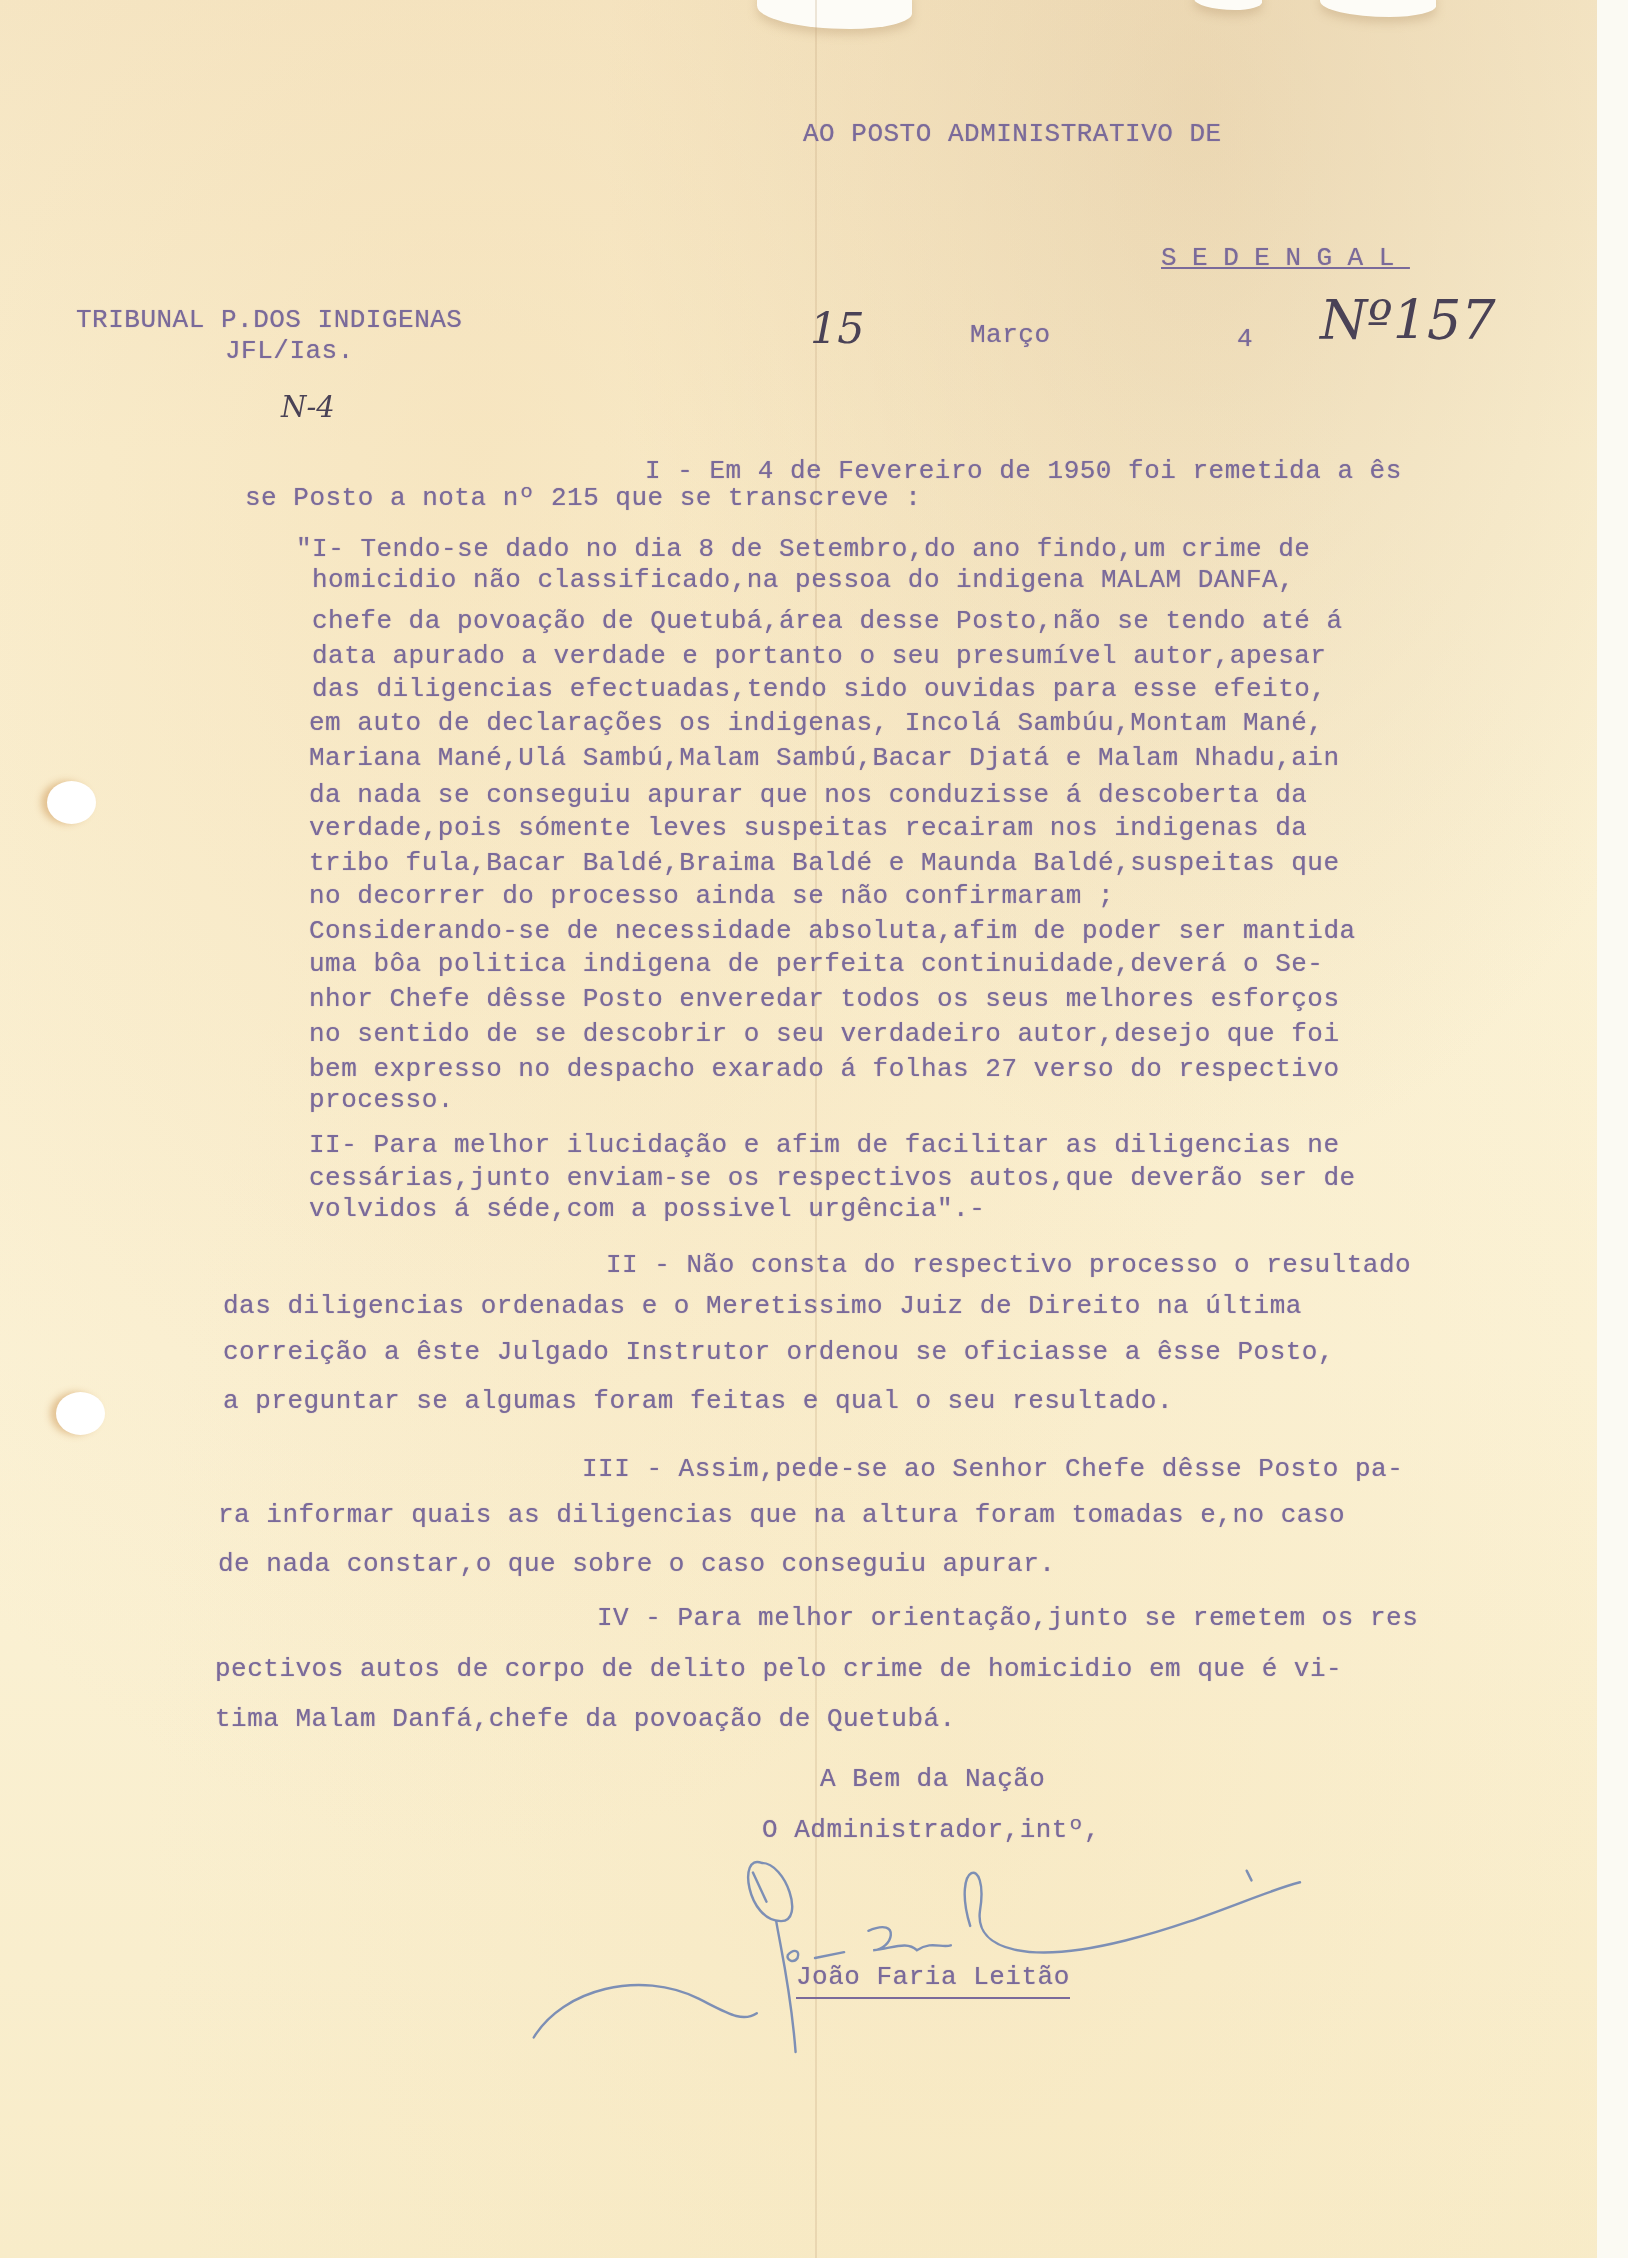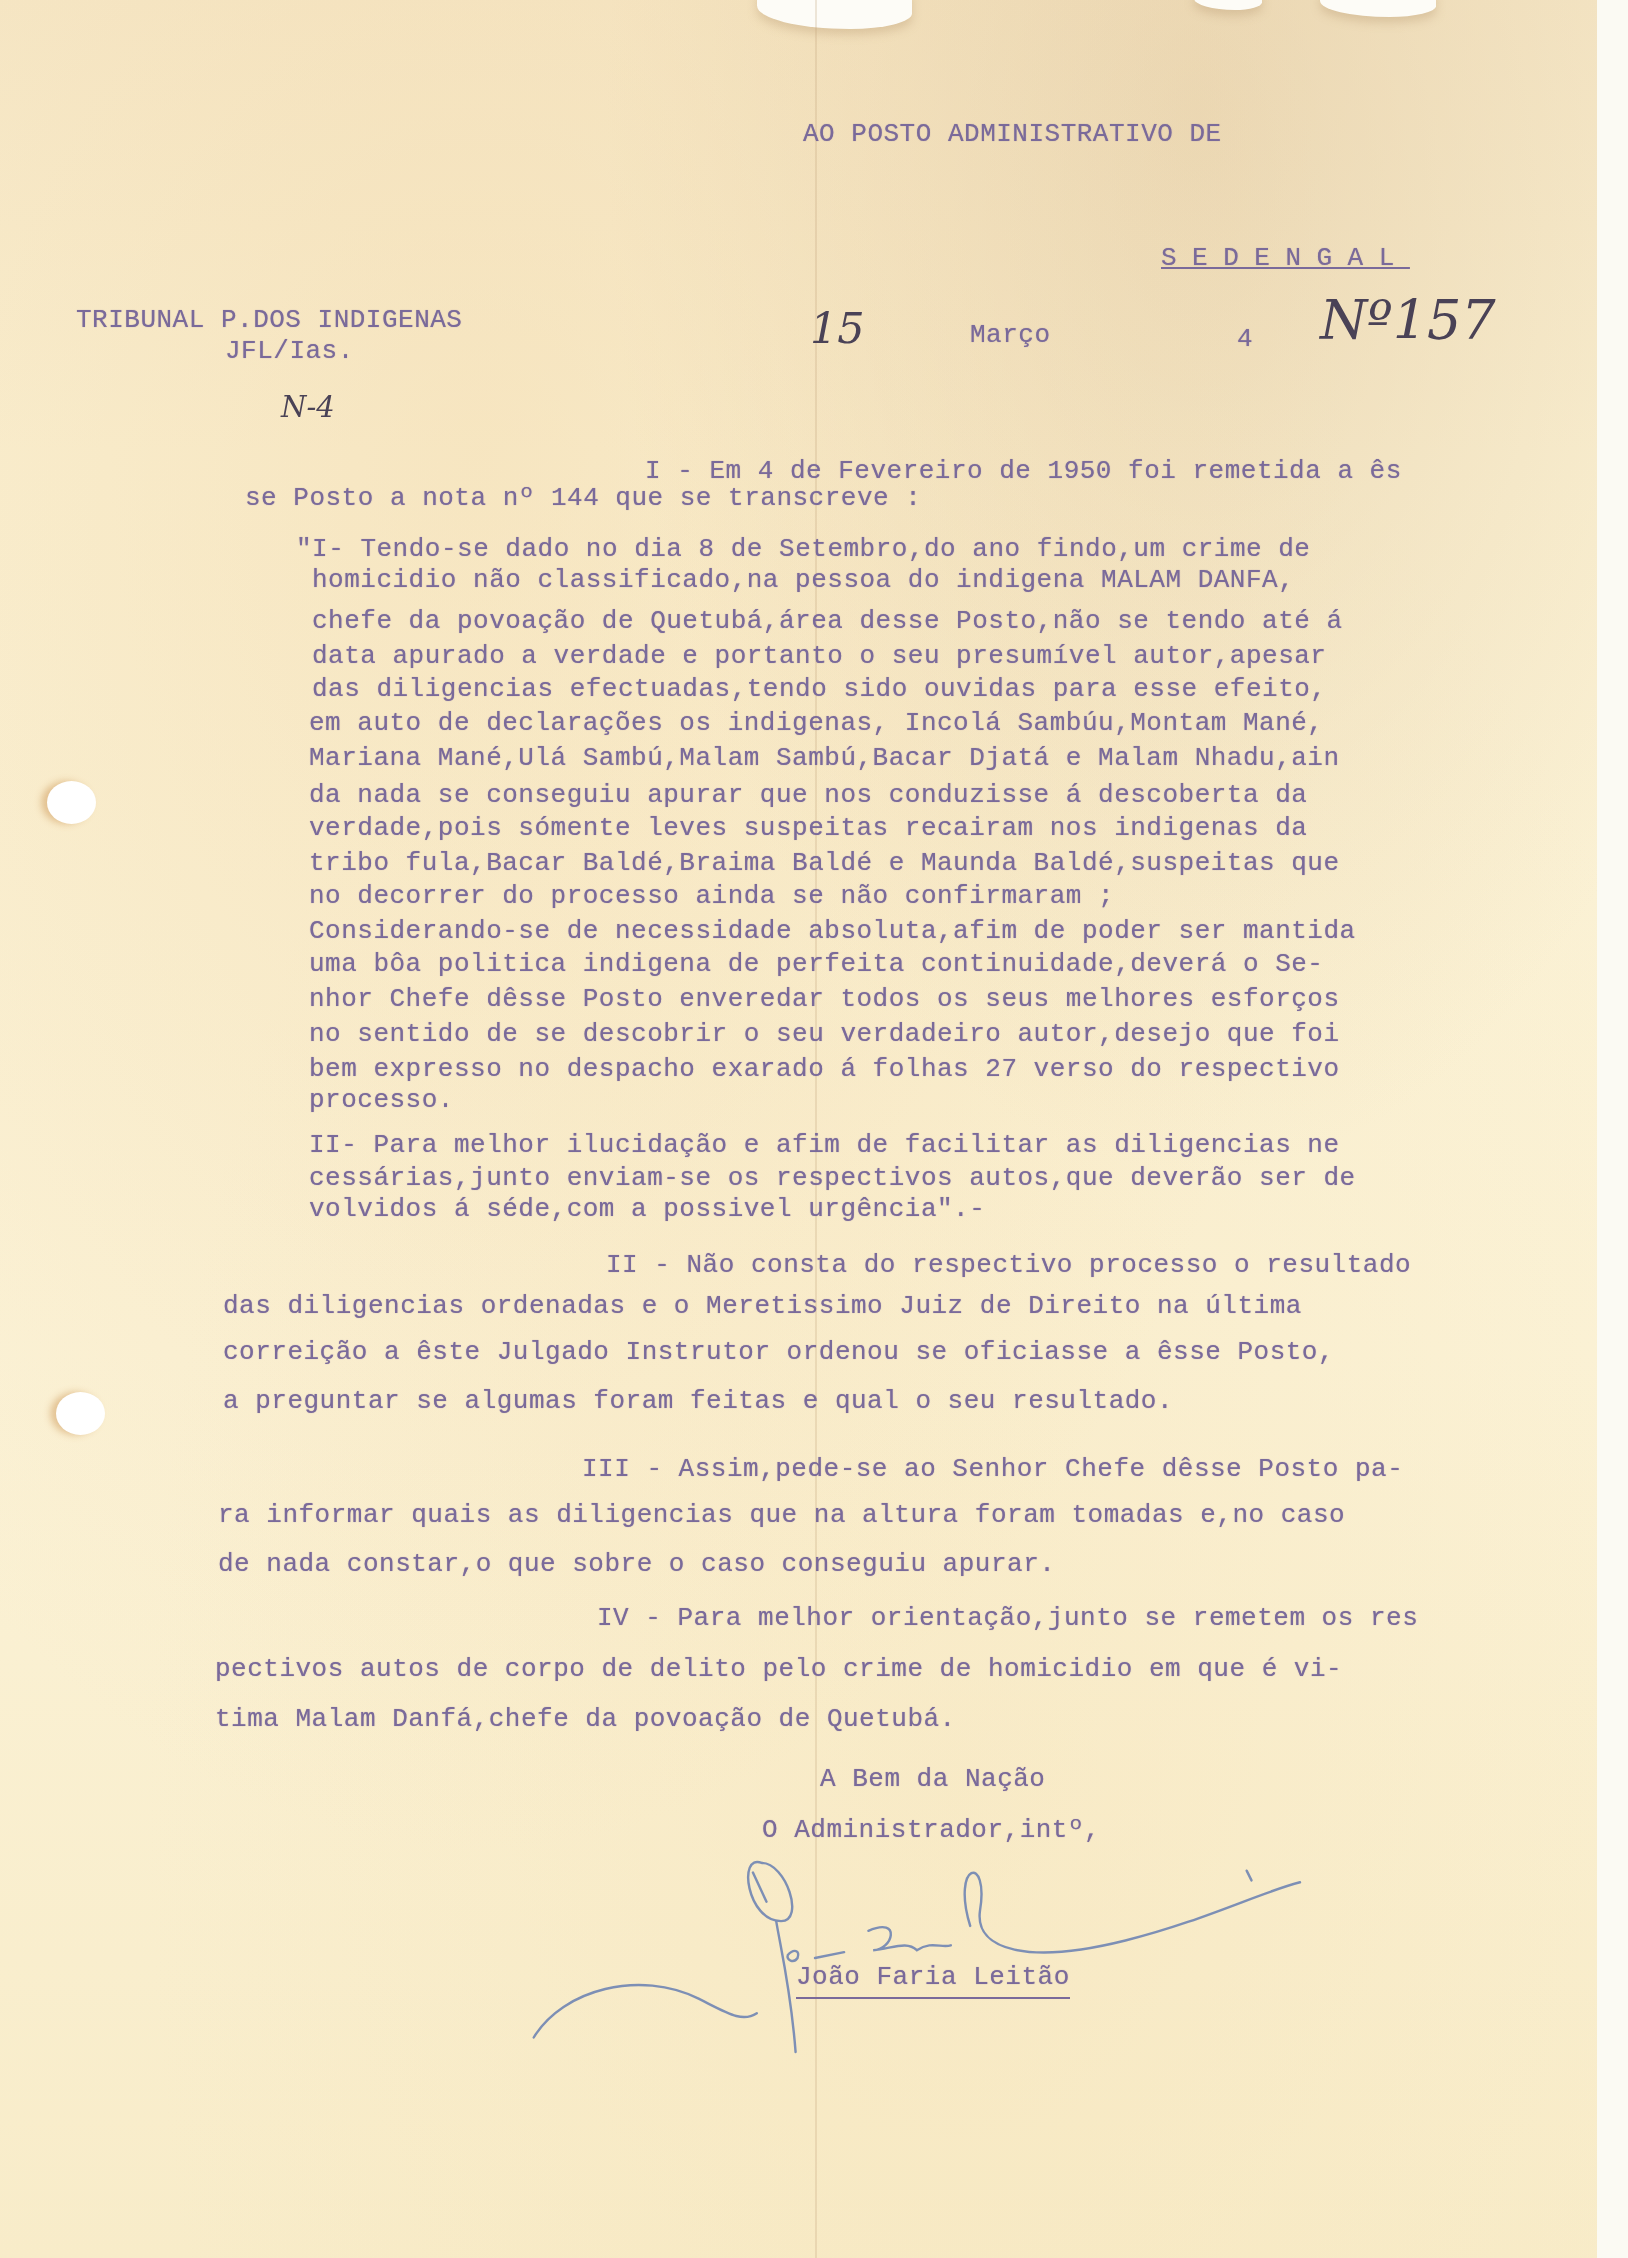--- a/index.html
+++ b/index.html
@@ -65,21 +65,21 @@
 <div class="ink" style="left:225px;top:332px;">JFL/Ias.</div>
 
 <div class="hand" style="left:810px;top:303px;font-size:43px;">15</div>
 <div class="ink" style="left:970px;top:316px;">Março</div>
 <div class="ink" style="left:1237px;top:320px;">4</div>
 <div class="hand" style="left:1320px;top:289px;font-size:54px;">Nº157</div>
 
 <div class="hand" style="left:281px;top:390px;font-size:29px;">N-4</div>
 
 <div class="ink" style="left:645px;top:452px;">I - Em 4 de Fevereiro de 1950 foi remetida a ês</div>
-<div class="ink" style="left:245px;top:479px;">se Posto a nota nº 144 que se transcreve :</div>
+<div class="ink" style="left:245px;top:479px;">se Posto a nota nº 215 que se transcreve :</div>
 
 <div>
   <div class="ink" style="left:296px;top:530px;">"I- Tendo-se dado no dia 8 de Setembro,do ano findo,um crime de</div>
   <div class="ink" style="left:312px;top:561px;">homicidio não classificado,na pessoa do indigena MALAM DANFA,</div>
   <div class="ink" style="left:312px;top:602px;">chefe da povoação de Quetubá,área desse Posto,não se tendo até á</div>
   <div class="ink" style="left:312px;top:637px;">data apurado a verdade e portanto o seu presumível autor,apesar</div>
   <div class="ink" style="left:312px;top:670px;">das diligencias efectuadas,tendo sido ouvidas para esse efeito,</div>
   <div class="ink" style="left:309px;top:704px;">em auto de declarações os indigenas, Incolá Sambúu,Montam Mané,</div>
   <div class="ink" style="left:309px;top:739px;">Mariana Mané,Ulá Sambú,Malam Sambú,Bacar Djatá e Malam Nhadu,ain</div>
   <div class="ink" style="left:309px;top:776px;">da nada se conseguiu apurar que nos conduzisse á descoberta da</div>

